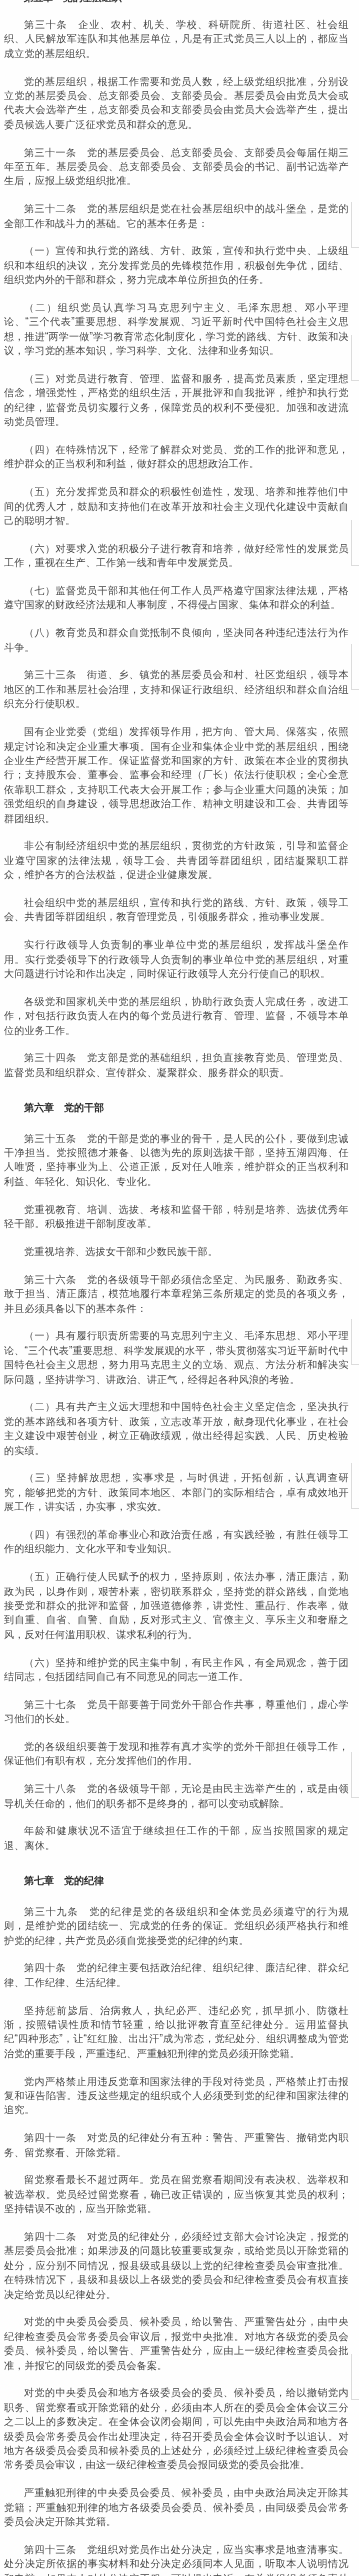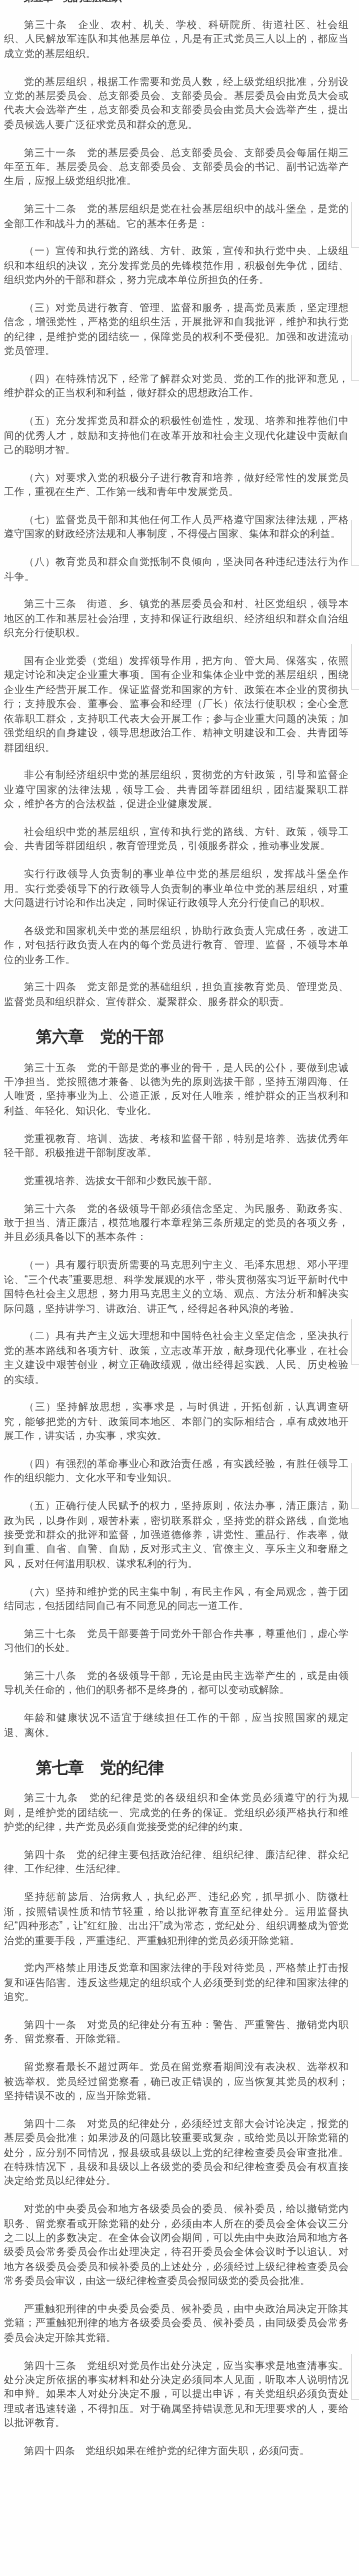--- a/index.html
+++ b/index.html
@@ -44,21 +44,21 @@
   .para {
     font-size: 10px;
     line-height: 14.4px;
     color: #454545;
     text-align: justify;
     text-indent: 2em;
     margin: 13.4px 0;
     letter-spacing: 0.2px;
   }
   .chapter {
-    font-size: 16px;
+    font-size: 10px;
     line-height: 14.4px;
     font-weight: bold;
     color: #2d2d2d;
     text-indent: 2em;
     margin: 20.6px 0 16.5px 0;
   }
   
   .edge-corner {
     position: absolute;
     right: 0;
@@ -78,21 +78,22 @@
     <div class="top-clip">
       <div class="clipped-text">第五章　党的基层组织</div>
     </div>
 
     <div>
         <div class="para">第三十条　企业、农村、机关、学校、科研院所、街道社区、社会组织、人民解放军连队和其他基层单位，凡是有正式党员三人以上的，都应当成立党的基层组织。</div>
         <div class="para">党的基层组织，根据工作需要和党员人数，经上级党组织批准，分别设立党的基层委员会、总支部委员会、支部委员会。基层委员会由党员大会或代表大会选举产生，总支部委员会和支部委员会由党员大会选举产生，提出委员候选人要广泛征求党员和群众的意见。</div>
         <div class="para">第三十一条　党的基层委员会、总支部委员会、支部委员会每届任期三年至五年。基层委员会、总支部委员会、支部委员会的书记、副书记选举产生后，应报上级党组织批准。</div>
         <div class="para">第三十二条　党的基层组织是党在社会基层组织中的战斗堡垒，是党的全部工作和战斗力的基础。它的基本任务是：</div>
         <div class="para">（一）宣传和执行党的路线、方针、政策，宣传和执行党中央、上级组织和本组织的决议，充分发挥党员的先锋模范作用，积极创先争优，团结、组织党内外的干部和群众，努力完成本单位所担负的任务。</div>
-        <div class="para">（三）对党员进行教育、管理、监督和服务，提高党员素质，坚定理想信念，增强党性，严格党的组织生活，开展批评和自我批评，维护和执行党的纪律，是维护党的团结统一，保障党员的权利不受侵犯。加强和改进流动党员管理。</div>
+        <div class="para">（二）组织党员认真学习马克思列宁主义、毛泽东思想、邓小平理论、“三个代表”重要思想、科学发展观、习近平新时代中国特色社会主义思想，推进“两学一做”学习教育常态化制度化，学习党的路线、方针、政策和决议，学习党的基本知识，学习科学、文化、法律和业务知识。</div>
+        <div class="para">（三）对党员进行教育、管理、监督和服务，提高党员素质，坚定理想信念，增强党性，严格党的组织生活，开展批评和自我批评，维护和执行党的纪律，监督党员切实履行义务，保障党员的权利不受侵犯。加强和改进流动党员管理。</div>
         <div class="para">（四）在特殊情况下，经常了解群众对党员、党的工作的批评和意见，维护群众的正当权利和利益，做好群众的思想政治工作。</div>
         <div class="para">（五）充分发挥党员和群众的积极性创造性，发现、培养和推荐他们中间的优秀人才，鼓励和支持他们在改革开放和社会主义现代化建设中贡献自己的聪明才智。</div>
         <div class="para">（六）对要求入党的积极分子进行教育和培养，做好经常性的发展党员工作，重视在生产、工作第一线和青年中发展党员。</div>
         <div class="para">（七）监督党员干部和其他任何工作人员严格遵守国家法律法规，严格遵守国家的财政经济法规和人事制度，不得侵占国家、集体和群众的利益。</div>
         <div class="para">（八）教育党员和群众自觉抵制不良倾向，坚决同各种违纪违法行为作斗争。</div>
         <div class="para">第三十三条　街道、乡、镇党的基层委员会和村、社区党组织，领导本地区的工作和基层社会治理，支持和保证行政组织、经济组织和群众自治组织充分行使职权。</div>
         <div class="para">国有企业党委（党组）发挥领导作用，把方向、管大局、保落实，依照规定讨论和决定企业重大事项。国有企业和集体企业中党的基层组织，围绕企业生产经营开展工作。保证监督党和国家的方针、政策在本企业的贯彻执行；支持股东会、董事会、监事会和经理（厂长）依法行使职权；全心全意依靠职工群众，支持职工代表大会开展工作；参与企业重大问题的决策；加强党组织的自身建设，领导思想政治工作、精神文明建设和工会、共青团等群团组织。</div>
         <div class="para">非公有制经济组织中党的基层组织，贯彻党的方针政策，引导和监督企业遵守国家的法律法规，领导工会、共青团等群团组织，团结凝聚职工群众，维护各方的合法权益，促进企业健康发展。</div>
         <div class="para">社会组织中党的基层组织，宣传和执行党的路线、方针、政策，领导工会、共青团等群团组织，教育管理党员，引领服务群众，推动事业发展。</div>
         <div class="para">实行行政领导人负责制的事业单位中党的基层组织，发挥战斗堡垒作用。实行党委领导下的行政领导人负责制的事业单位中党的基层组织，对重大问题进行讨论和作出决定，同时保证行政领导人充分行使自己的职权。</div>
@@ -103,30 +104,32 @@
         <div class="para">党重视教育、培训、选拔、考核和监督干部，特别是培养、选拔优秀年轻干部。积极推进干部制度改革。</div>
         <div class="para">党重视培养、选拔女干部和少数民族干部。</div>
         <div class="para">第三十六条　党的各级领导干部必须信念坚定、为民服务、勤政务实、敢于担当、清正廉洁，模范地履行本章程第三条所规定的党员的各项义务，并且必须具备以下的基本条件：</div>
         <div class="para">（一）具有履行职责所需要的马克思列宁主义、毛泽东思想、邓小平理论、“三个代表”重要思想、科学发展观的水平，带头贯彻落实习近平新时代中国特色社会主义思想，努力用马克思主义的立场、观点、方法分析和解决实际问题，坚持讲学习、讲政治、讲正气，经得起各种风浪的考验。</div>
         <div class="para">（二）具有共产主义远大理想和中国特色社会主义坚定信念，坚决执行党的基本路线和各项方针、政策，立志改革开放，献身现代化事业，在社会主义建设中艰苦创业，树立正确政绩观，做出经得起实践、人民、历史检验的实绩。</div>
         <div class="para">（三）坚持解放思想，实事求是，与时俱进，开拓创新，认真调查研究，能够把党的方针、政策同本地区、本部门的实际相结合，卓有成效地开展工作，讲实话，办实事，求实效。</div>
         <div class="para">（四）有强烈的革命事业心和政治责任感，有实践经验，有胜任领导工作的组织能力、文化水平和专业知识。</div>
         <div class="para">（五）正确行使人民赋予的权力，坚持原则，依法办事，清正廉洁，勤政为民，以身作则，艰苦朴素，密切联系群众，坚持党的群众路线，自觉地接受党和群众的批评和监督，加强道德修养，讲党性、重品行、作表率，做到自重、自省、自警、自励，反对形式主义、官僚主义、享乐主义和奢靡之风，反对任何滥用职权、谋求私利的行为。</div>
         <div class="para">（六）坚持和维护党的民主集中制，有民主作风，有全局观念，善于团结同志，包括团结同自己有不同意见的同志一道工作。</div>
         <div class="para">第三十七条　党员干部要善于同党外干部合作共事，尊重他们，虚心学习他们的长处。</div>
+        <div class="para">党的各级组织要善于发现和推荐有真才实学的党外干部担任领导工作，保证他们有职有权，充分发挥他们的作用。</div>
         <div class="para">第三十八条　党的各级领导干部，无论是由民主选举产生的，或是由领导机关任命的，他们的职务都不是终身的，都可以变动或解除。</div>
         <div class="para">年龄和健康状况不适宜于继续担任工作的干部，应当按照国家的规定退、离休。</div>
         <div class="chapter">第七章　党的纪律</div>
         <div class="para">第三十九条　党的纪律是党的各级组织和全体党员必须遵守的行为规则，是维护党的团结统一、完成党的任务的保证。党组织必须严格执行和维护党的纪律，共产党员必须自觉接受党的纪律的约束。</div>
         <div class="para">第四十条　党的纪律主要包括政治纪律、组织纪律、廉洁纪律、群众纪律、工作纪律、生活纪律。</div>
         <div class="para">坚持惩前毖后、治病救人，执纪必严、违纪必究，抓早抓小、防微杜渐，按照错误性质和情节轻重，给以批评教育直至纪律处分。运用监督执纪“四种形态”，让“红红脸、出出汗”成为常态，党纪处分、组织调整成为管党治党的重要手段，严重违纪、严重触犯刑律的党员必须开除党籍。</div>
         <div class="para">党内严格禁止用违反党章和国家法律的手段对待党员，严格禁止打击报复和诬告陷害。违反这些规定的组织或个人必须受到党的纪律和国家法律的追究。</div>
         <div class="para">第四十一条　对党员的纪律处分有五种：警告、严重警告、撤销党内职务、留党察看、开除党籍。</div>
         <div class="para">留党察看最长不超过两年。党员在留党察看期间没有表决权、选举权和被选举权。党员经过留党察看，确已改正错误的，应当恢复其党员的权利；坚持错误不改的，应当开除党籍。</div>
         <div class="para">第四十二条　对党员的纪律处分，必须经过支部大会讨论决定，报党的基层委员会批准；如果涉及的问题比较重要或复杂，或给党员以开除党籍的处分，应分别不同情况，报县级或县级以上党的纪律检查委员会审查批准。在特殊情况下，县级和县级以上各级党的委员会和纪律检查委员会有权直接决定给党员以纪律处分。</div>
+        <div class="para">对党的中央委员会委员、候补委员，给以警告、严重警告处分，由中央纪律检查委员会常务委员会审议后，报党中央批准。对地方各级党的委员会委员、候补委员，给以警告、严重警告处分，应由上一级纪律检查委员会批准，并报它的同级党的委员会备案。</div>
         <div class="para">对党的中央委员会和地方各级委员会的委员、候补委员，给以撤销党内职务、留党察看或开除党籍的处分，必须由本人所在的委员会全体会议三分之二以上的多数决定。在全体会议闭会期间，可以先由中央政治局和地方各级委员会常务委员会作出处理决定，待召开委员会全体会议时予以追认。对地方各级委员会委员和候补委员的上述处分，必须经过上级纪律检查委员会常务委员会审议，由这一级纪律检查委员会报同级党的委员会批准。</div>
         <div class="para">严重触犯刑律的中央委员会委员、候补委员，由中央政治局决定开除其党籍；严重触犯刑律的地方各级委员会委员、候补委员，由同级委员会常务委员会决定开除其党籍。</div>
         <div class="para">第四十三条　党组织对党员作出处分决定，应当实事求是地查清事实。处分决定所依据的事实材料和处分决定必须同本人见面，听取本人说明情况和申辩。如果本人对处分决定不服，可以提出申诉，有关党组织必须负责处理或者迅速转递，不得扣压。对于确属坚持错误意见和无理要求的人，要给以批评教育。</div>
         <div class="para">第四十四条　党组织如果在维护党的纪律方面失职，必须问责。</div>
       </div>
 
   </div>
 
   <div class="edge-corner" style="top:202px"></div>
   <div class="edge-corner" style="top:335px"></div>

